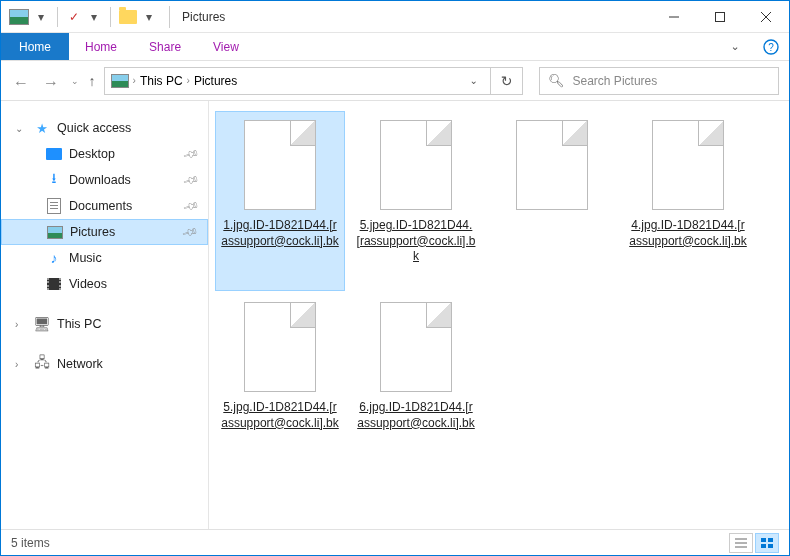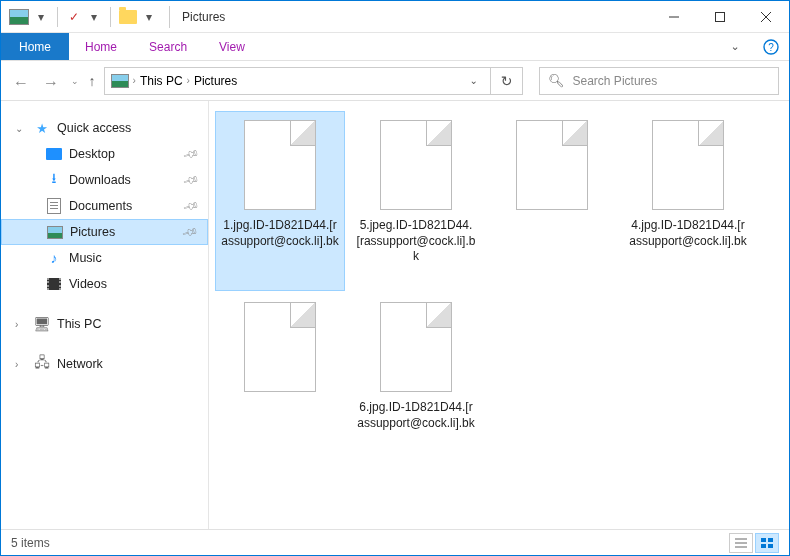--- a/index.html
+++ b/index.html
@@ -57,21 +57,21 @@
 .doc-ico { width: 14px; height: 16px; background: #fff; border: 1px solid #888; position: relative; }
 .doc-ico::after { content: ""; position: absolute; left: 2px; right: 2px; top: 3px; height: 1px; background: #888; box-shadow: 0 3px 0 #888, 0 6px 0 #888; }
 .pic-ico { width: 16px; height: 13px; background: linear-gradient(#87ceeb 0 55%, #2e8b57 55% 100%); border: 1px solid #888; }
 .music-ico { color: #1E90FF; font-size: 14px; }
 .video-ico { width: 14px; height: 12px; background: #333; border-left: 2px dotted #999; border-right: 2px dotted #999; }
 .pc-ico { color: #666; font-size: 14px; }
 .net-ico { color: #666; font-size: 14px; }
 
 
 .content { flex: 1; padding: 10px 6px; display: flex; flex-wrap: wrap; align-content: flex-start; gap: 2px 6px; overflow: auto; }
-.file { width: 130px; height: 180px; display: flex; flex-direction: column; align-items: center; padding: 8px 4px; font-size: 12px; text-align: center; color: #222; border: 1px solid transparent; }
+.file { width: 130px; height: 180px; display: flex; flex-direction: column; align-items: center; padding: 8px 4px; font-size: 12px; text-align: center; color: #222; border: 1px solid transparent; text-decoration: underline; }
 .file.selected { background: #cce8ff; border: 1px solid #99d1ff; }
 .file-icon { width: 72px; height: 90px; background: #fff; border: 1px solid #bbb; position: relative; margin-bottom: 8px; }
 .file-icon::before { content: ""; position: absolute; top: 0; right: 0; width: 24px; height: 24px; background: linear-gradient(135deg, #fff 0 50%, #ddd 50% 100%); border-left: 1px solid #bbb; border-bottom: 1px solid #bbb; }
 .file-name { word-break: break-all; line-height: 1.3; }
 
 
 .statusbar { height: 26px; border-top: 1px solid #e1e1e1; display: flex; align-items: center; padding: 0 10px; font-size: 12px; color: #555; }
 .status-right { margin-left: auto; display: flex; gap: 2px; }
 .view-btn { width: 24px; height: 20px; border: 1px solid #ccc; display: flex; align-items: center; justify-content: center; font-size: 11px; }
 .view-btn.active { background: #cce8ff; border-color: #99d1ff; }
@@ -108,21 +108,21 @@
           <line x1="0" y1="0" x2="10" y2="10" stroke="#333" stroke-width="1"></line>
           <line x1="10" y1="0" x2="0" y2="10" stroke="#333" stroke-width="1"></line>
         </svg>
     </div>
   </div>
 </div>
 
 <div class="ribbon">
   <div class="file-tab">Home</div>
   <div class="ribbon-tab">Home</div>
-  <div class="ribbon-tab">Search</div>
+  <div class="ribbon-tab">Share</div>
   <div class="ribbon-tab">View</div>
   <div class="ribbon-spacer"></div>
   <div class="ribbon-toggle">⌄</div>
   <div class="help-icon">
     <svg width="16" height="16">
         <circle cx="8" cy="8" r="7" fill="none" stroke="#0078d7" stroke-width="1.4"></circle>
         <text x="8" y="12" text-anchor="middle" font-size="10" fill="#0078d7">?</text>
       </svg>
   </div>
 </div>
@@ -220,20 +220,21 @@
     </div>
     <div class="file">
       <div class="file-icon"></div>
     </div>
     <div class="file">
       <div class="file-icon"></div>
       <div class="file-name">4.jpg.ID-1D821D44.[rassupport@cock.li].bk</div>
     </div>
     <div class="file">
       <div class="file-icon"></div>
+      <div class="file-name">5.jpg.ID-1D821D44.[rassupport@cock.li].bk</div>
     </div>
     <div class="file">
       <div class="file-icon"></div>
       <div class="file-name">6.jpg.ID-1D821D44.[rassupport@cock.li].bk</div>
     </div>
   </div>
 </div>
 
 <div class="statusbar">
   <span>5 items</span>

